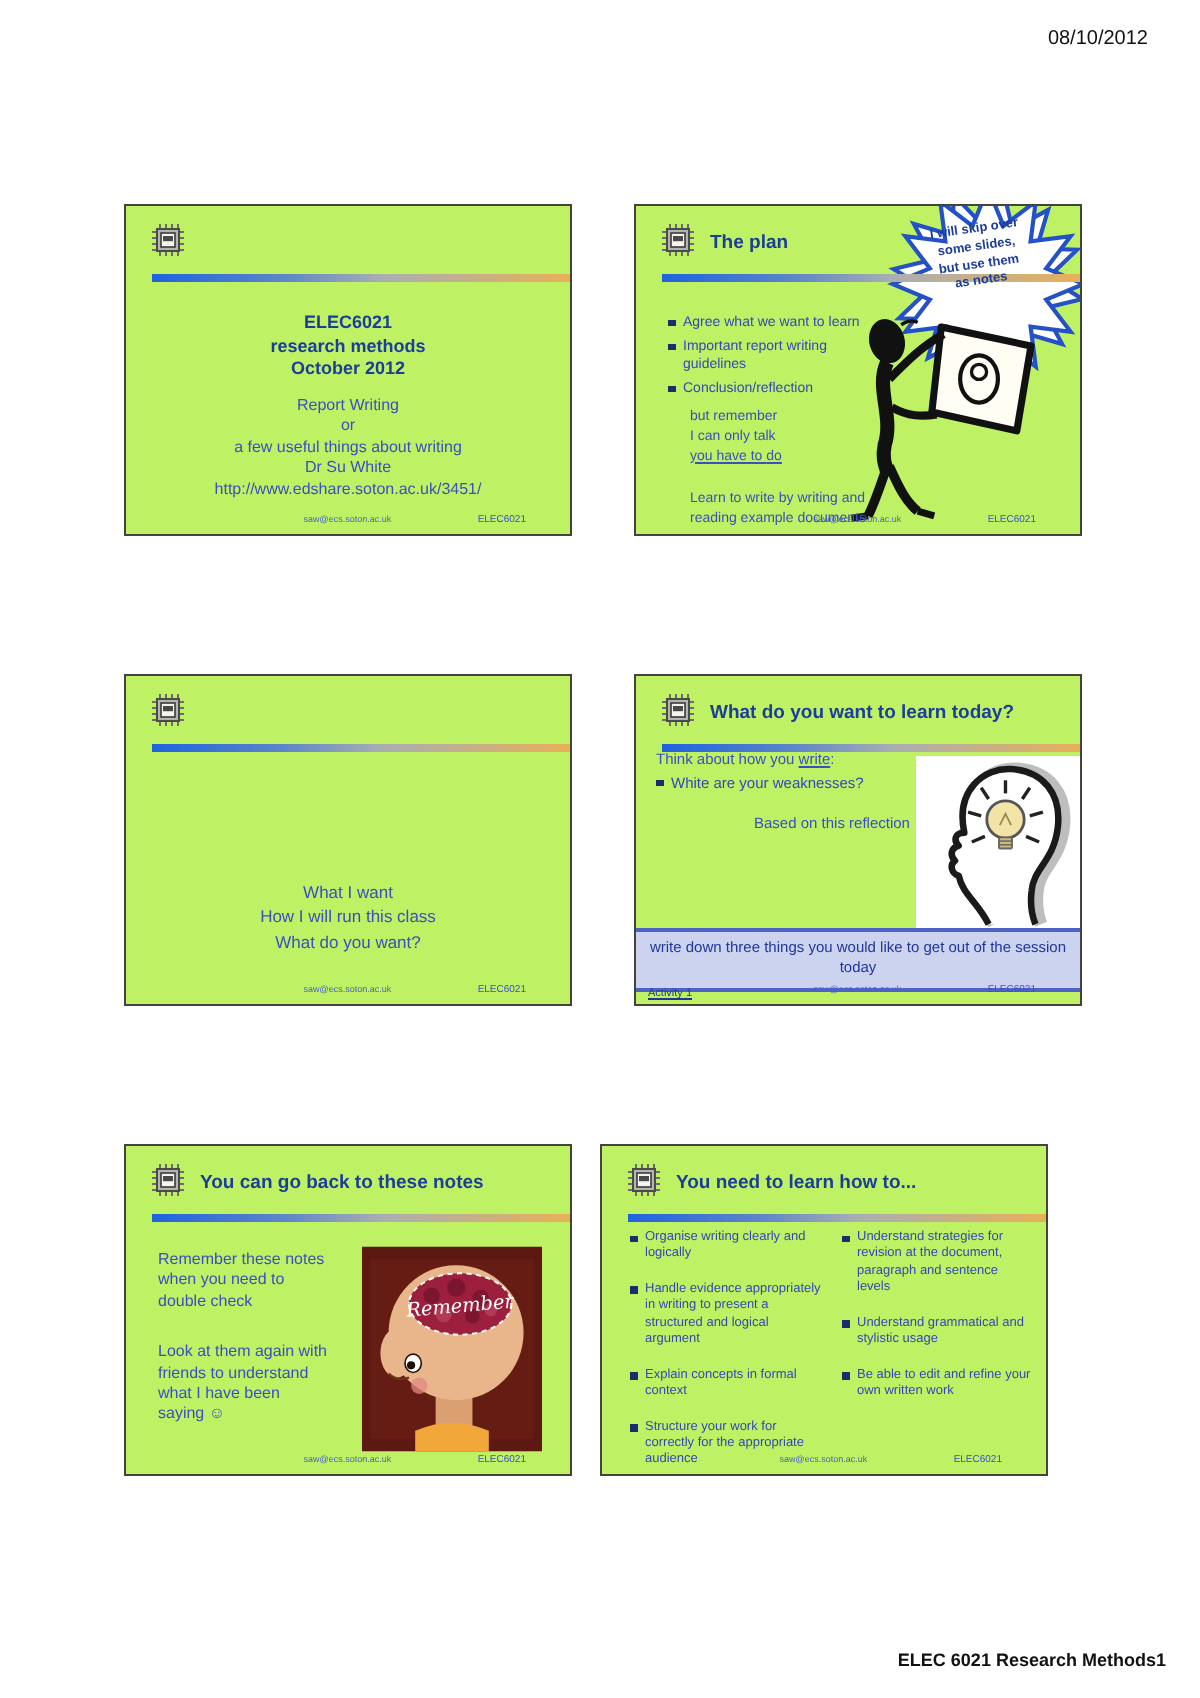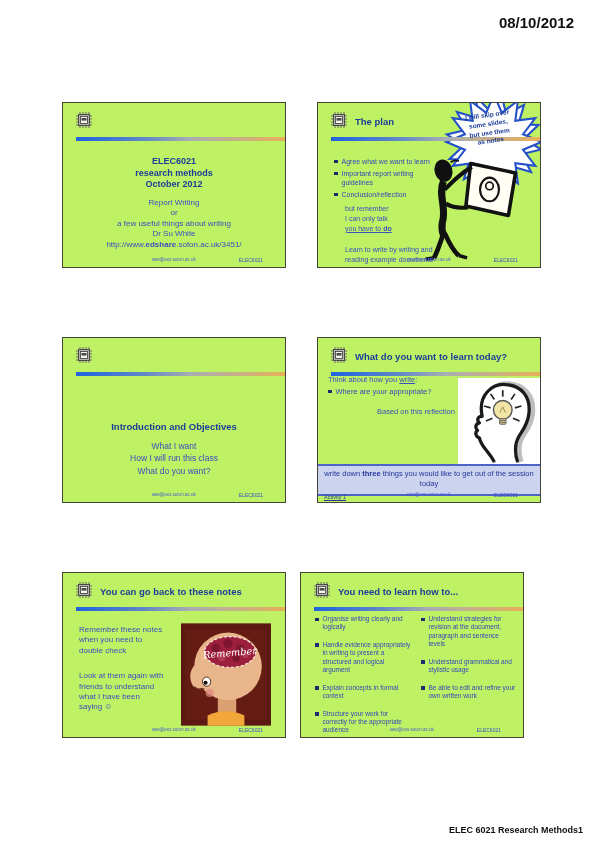--- a/index.html
+++ b/index.html
@@ -1,20 +1,20 @@
 <!DOCTYPE html>
 <html><head>
 <meta charset="utf-8">
 <style>
   html,body { margin:0; padding:0; }
   body {
     width:600px; height:849px; background:#ffffff; position:relative;
     font-family:"Liberation Sans", sans-serif; overflow:hidden;
   }
-  .hdr-date { position:absolute; top:14px; right:26px; font-size:15px; font-weight:bold; color:#111; }
+  .hdr-date { position:absolute; top:14px; right:26px; font-size:10px; font-weight:normal; color:#111; }
   .page-ftr { position:absolute; bottom:14px; left:14px; right:17px; display:flex; justify-content:flex-end; font-size:9px; font-weight:bold; color:#111; }
 
   .slide {
     position:absolute; width:224px; height:166px; background:#bef264;
     border:1px solid #44443c; overflow:hidden; box-sizing:border-box;
   }
   #s1{left:62px;top:102px} #s2{left:317px;top:102px}
   #s3{left:62px;top:337px} #s4{left:317px;top:337px}
   #s5{left:62px;top:572px} #s6{left:300px;top:572px}
 
@@ -37,21 +37,21 @@
   
   .star-svg  { position:absolute; right:-8px; top:-12px; width:108px; height:102px; z-index:1; }
   .star-text { position:absolute; right:4px; top:8px; width:94px; transform:rotate(-8deg);
                text-align:center; font-size:6.5px; font-weight:bold; color:#1c3d99; line-height:1.35; z-index:3; }
   .s2-bullets { position:absolute; left:16px; top:54px; width:112px; z-index:4; }
   .s2-bullets .btxt { width:100px; }
   .s2-note  { position:absolute; left:27px; top:101px; font-size:7px; color:#3a4fc0; line-height:1.4; z-index:4; }
   .s2-close { position:absolute; left:27px; top:142px; font-size:7px; color:#3a4fc0; line-height:1.4; z-index:4; }
   .figure-svg { position:absolute; left:96px; top:46px; width:118px; height:114px; z-index:2; }
   .u { text-decoration:underline; }
-  .b { font-weight:bold; }
+  .b { font-weight:normal; }
 
   
   .s3-head { position:absolute; top:83px; left:0; right:0; text-align:center;
              font-weight:bold; font-size:9.5px; color:#1c3d99; }
   .s3-body { position:absolute; top:102px; left:0; right:0; text-align:center;
              font-size:8.5px; color:#3a4fc0; line-height:1.45; }
 
   
   .s4-text { position:absolute; left:10px; top:37px; width:132px; z-index:2; }
   .s4-intro { font-size:7.5px; color:#3a4fc0; margin-bottom:3px; }
@@ -196,21 +196,20 @@
     <span class="em">saw@ecs.soton.ac.uk</span>
     <span class="cd">ELEC6021</span>
   </div>
 </div>
 
 <div class="slide" id="s3">
   <svg class="logo" viewBox="0 0 16 16">
       <use href="#chiplogo"></use>
     </svg>
   <div class="bar"></div>
-  <div class="s3-head">Introduction and Objectives</div>
   <div class="s3-body">
     <div>What I want</div>
     <div>How I will run this class</div>
     <div>What do you want?</div>
   </div>
   <div class="sfoot">
     <span class="em">saw@ecs.soton.ac.uk</span>
     <span class="cd">ELEC6021</span>
   </div>
 </div>
@@ -218,21 +217,21 @@
 <div class="slide" id="s4">
   <svg class="logo" viewBox="0 0 16 16">
       <use href="#chiplogo"></use>
     </svg>
   <div class="slide-title">What do you want to learn today?</div>
   <div class="bar"></div>
   <div class="s4-text">
     <div class="s4-intro"><span>Think about how you </span><span class="u">write</span><span>:</span></div>
     <div class="bitem">
         <span class="bsq"></span>
-        <span class="btxt">Where are your appropriate?</span>
+        <span class="btxt">White are your weaknesses?</span>
       </div>
     <div class="s4-reflect">Based on this reflection</div>
   </div>
   <svg class="s4-img" viewBox="0 0 80 92">
     <rect x="0" y="0" width="80" height="92" fill="#ffffff"></rect>
     <path d="M35,90 C29,78 21,74 19,64 C15,63 14,58 17,56 C14,53 15,49 19,48 C16,45 17,41 22,41 C17,18 33,6 47,7 C64,8 74,20 72,38 C70,56 59,60 58,72 C57,80 58,85 60,90" fill="#ffffff" stroke="#8a8a8a" stroke-width="7" stroke-linejoin="round" opacity="0.55" transform="translate(3,0)"></path>
     <path d="M35,90 C29,78 21,74 19,64 C15,63 14,58 17,56 C14,53 15,49 19,48 C16,45 17,41 22,41 C17,18 33,6 47,7 C64,8 74,20 72,38 C70,56 59,60 58,72 C57,80 58,85 60,90" fill="#ffffff" stroke="#1a1a1a" stroke-width="3.5" stroke-linejoin="round"></path>
     <g stroke="#222" stroke-width="1.8">
       <line x1="44" y1="13" x2="44" y2="20"></line>
         <line x1="57" y1="17" x2="53" y2="23"></line>

